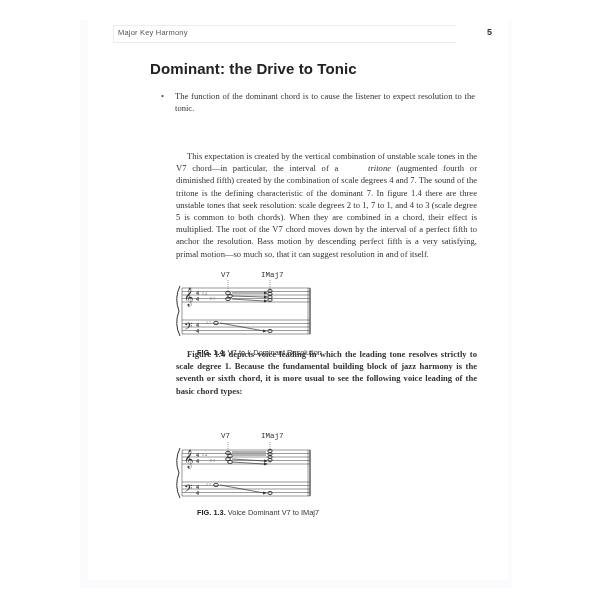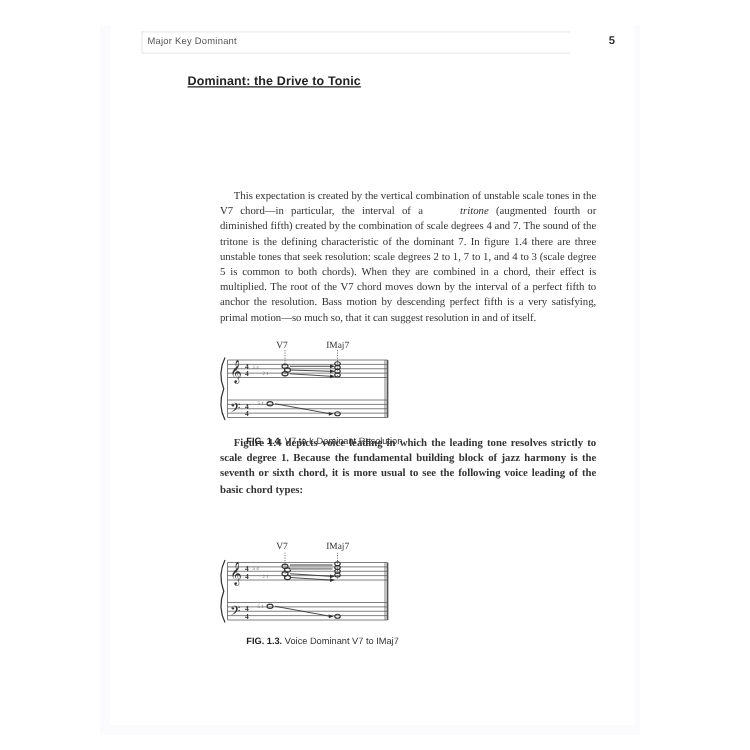--- a/index.html
+++ b/index.html
@@ -2,47 +2,48 @@
 <html><head>
 <meta charset="utf-8">
 <style>
   html, body { margin:0; padding:0; }
   body { width:600px; height:600px; background:#ffffff; position:relative; overflow:hidden; }
   .page-shadow { position:absolute; left:80px; top:20px; width:432px; height:568px; background:#fbfbfe; }
   .page { position:absolute; left:88px; top:14px; width:420px; height:566px; background:#ffffff; }
   .running-head { position:absolute; left:113px; top:25px; width:342px; height:16px; border:1px solid #ececec; border-right:none; }
   .running-head-title { position:absolute; left:118px; top:28px; font-family:"Liberation Sans", sans-serif; font-size:7.5px; color:#555; letter-spacing:0.2px; }
   .page-number { position:absolute; left:487px; top:27px; font-family:"Liberation Sans", sans-serif; font-size:9px; font-weight:bold; color:#333; }
-  .section-title { position:absolute; left:150px; top:60px; font-family:"Liberation Sans", sans-serif; font-size:10px; font-weight:bold; color:#222; letter-spacing:0.1px;text-decoration:underline; }
+  .section-title { position:absolute; left:150px; top:60px; font-family:"Liberation Sans", sans-serif; font-size:15px; font-weight:bold; color:#222; letter-spacing:0.1px; }
   .serif { font-family:"Liberation Serif", serif; font-size:8.6px; line-height:12.2px; color:#333; }
   .bullets { position:absolute; left:175px; top:90px; width:300px; margin:0; padding:0; list-style:none; }
   .bullets li { position:relative; margin-bottom:8px; text-align:justify; }
   .bullets li::before { content:"\2022"; position:absolute; left:-14px; top:0; color:#444; }
   .para { position:absolute; left:176px; width:301px; text-align:justify; margin:0; text-indent:11px; }
   .para.p1 { top:150px; left:176px; }
   .para.p2 { top:348px;font-weight:bold; }
   em { font-style:italic;margin-left:24px; }
   .figure { position:absolute; }
   .fig-caption { position:absolute; font-family:Liberation Sans, sans-serif; font-size:7.4px; color:#333;padding-left:47px; }
   .fig-caption b { font-weight:bold; color:#222; }
-  .chord-label { position:absolute; font-family:Liberation Serif, serif; font-size:7.5px; color:#333; }
+  .chord-label { position:absolute; font-family:Liberation Mono, monospace; font-size:7.5px; color:#333; }
 </style>
 </head>
 <body>
 
 <div class="page-shadow"></div>
 <div class="page"></div>
 
 <div class="running-head"></div>
-<span class="running-head-title">Major Key Dominant</span>
+<span class="running-head-title">Major Key Harmony</span>
 <span class="page-number">5</span>
 
 <h1 class="section-title" style="margin:0;">Dominant: the Drive to Tonic</h1>
 
 <ul class="bullets serif">
+  <li>The function of the dominant chord is to cause the listener to expect resolution to the tonic.</li>
 </ul>
 
 <p class="para p1 serif"><span>This expectation is created by the vertical combination of unstable scale tones in the V7 chord—in particular, the interval of a </span><em>tritone</em><span> (augmented fourth or diminished fifth) created by the combination of scale degrees 4 and 7. The sound of the tritone is the defining characteristic of the dominant 7. In figure 1.4 there are three unstable tones that seek resolution: scale degrees 2 to 1, 7 to 1, and 4 to 3 (scale degree 5 is common to both chords). When they are combined in a chord, their effect is multiplied. The root of the V7 chord moves down by the interval of a perfect fifth to anchor the resolution. Bass motion by descending perfect fifth is a very satisfying, primal motion—so much so, that it can suggest resolution in and of itself.</span></p>
 
 <span class="chord-label" style="left:221px; top:271px;">V7</span>
 <span class="chord-label" style="left:261px; top:271px;">IMaj7</span>
 <svg class="figure" style="left:172px; top:280px;" width="142" height="62" viewBox="0 0 142 62">
   <g stroke="#555" stroke-width="0.6">
     <line x1="10" y1="8" x2="138" y2="8"></line>
       <line x1="10" y1="11.5" x2="138" y2="11.5"></line>

